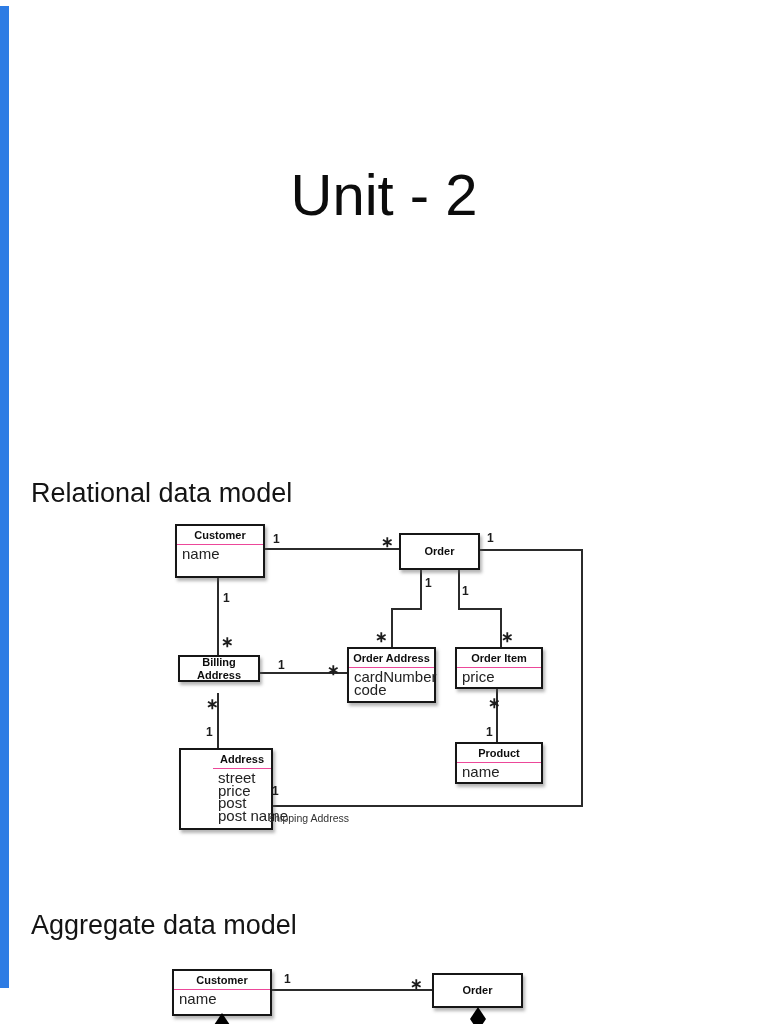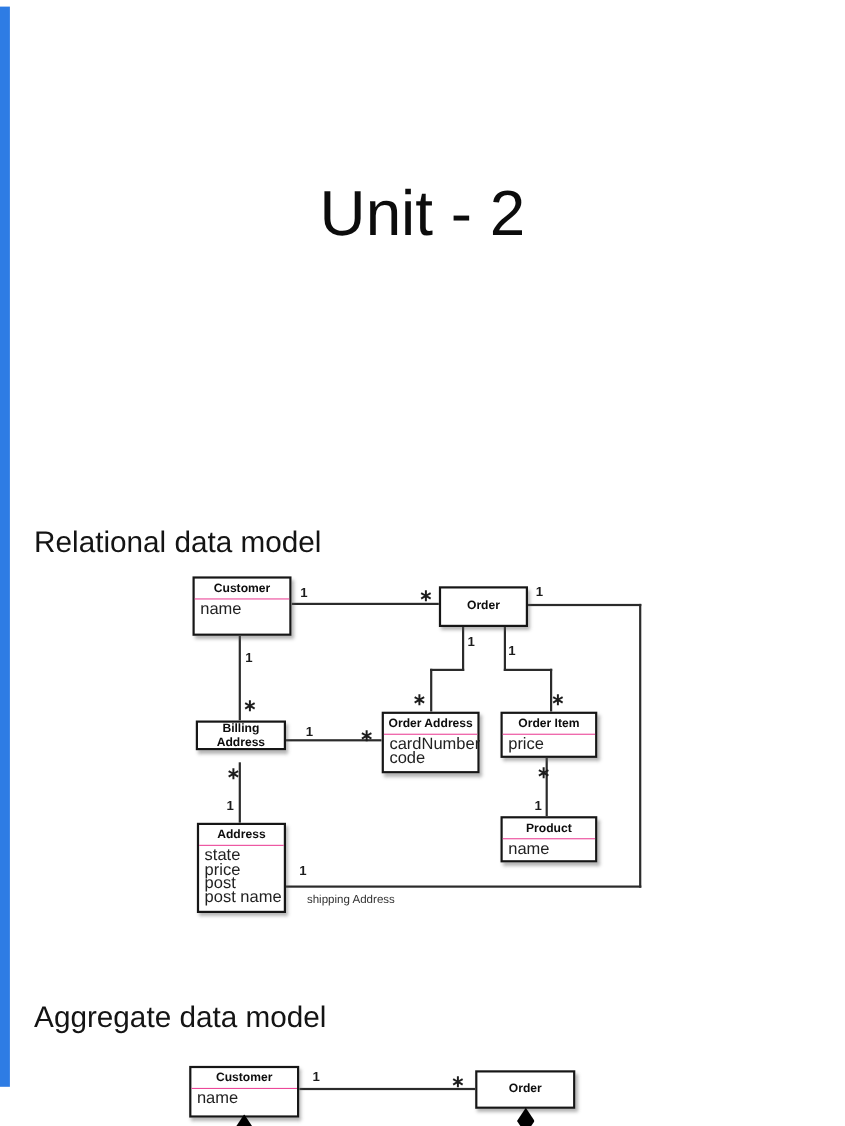--- a/index.html
+++ b/index.html
@@ -91,24 +91,24 @@
     <div class="uml-head">Order Item</div>
     <div class="uml-attrs">
       <div class="uml-attr">price</div>
     </div>
   </div>
 
   <div class="uml-box label-only" style="left:178px;top:655px;width:82px;height:27px;">
     <div class="uml-head" style="white-space:normal;width:60px;">Billing Address</div>
   </div>
 
-  <div class="uml-box with-attrs" style="left:179px;top:748px;width:81px;height:82px;">
+  <div class="uml-box with-attrs" style="left:179px;top:748px;width:94px;height:82px;padding-left:32px;">
     <div class="uml-head">Address</div>
     <div class="uml-attrs">
-      <div class="uml-attr">state</div>
+      <div class="uml-attr">street</div>
       <div class="uml-attr">price</div>
       <div class="uml-attr">post</div>
       <div class="uml-attr">post name</div>
     </div>
   </div>
 
   <div class="uml-box with-attrs" style="left:455px;top:742px;width:88px;height:42px;">
     <div class="uml-head">Product</div>
     <div class="uml-attrs">
       <div class="uml-attr">name</div>
@@ -124,21 +124,21 @@
   <span class="mult ast" style="left:501px;top:629px;">∗</span>
   <span class="mult" style="left:223px;top:592px;">1</span>
   <span class="mult ast" style="left:221px;top:634px;">∗</span>
   <span class="mult" style="left:278px;top:659px;">1</span>
   <span class="mult ast" style="left:327px;top:662px;">∗</span>
   <span class="mult ast" style="left:206px;top:696px;">∗</span>
   <span class="mult" style="left:206px;top:726px;">1</span>
   <span class="mult ast" style="left:488px;top:695px;">∗</span>
   <span class="mult" style="left:486px;top:726px;">1</span>
   <span class="mult" style="left:272px;top:785px;">1</span>
-  <span class="edge-label" style="left:279px;top:813px;">shipping Address</span>
+  <span class="edge-label" style="left:269px;top:813px;">shipping Address</span>
 </div>
 
 <div class="section-heading heading-aggregate">Aggregate data model</div>
 
 <div>
 
   <div class="rel-line" style="left:272px;top:989px;width:160px;height:2px;"></div>
 
   <div class="uml-box with-attrs" style="left:172px;top:969px;width:100px;height:47px;">
     <div class="uml-head">Customer</div>

